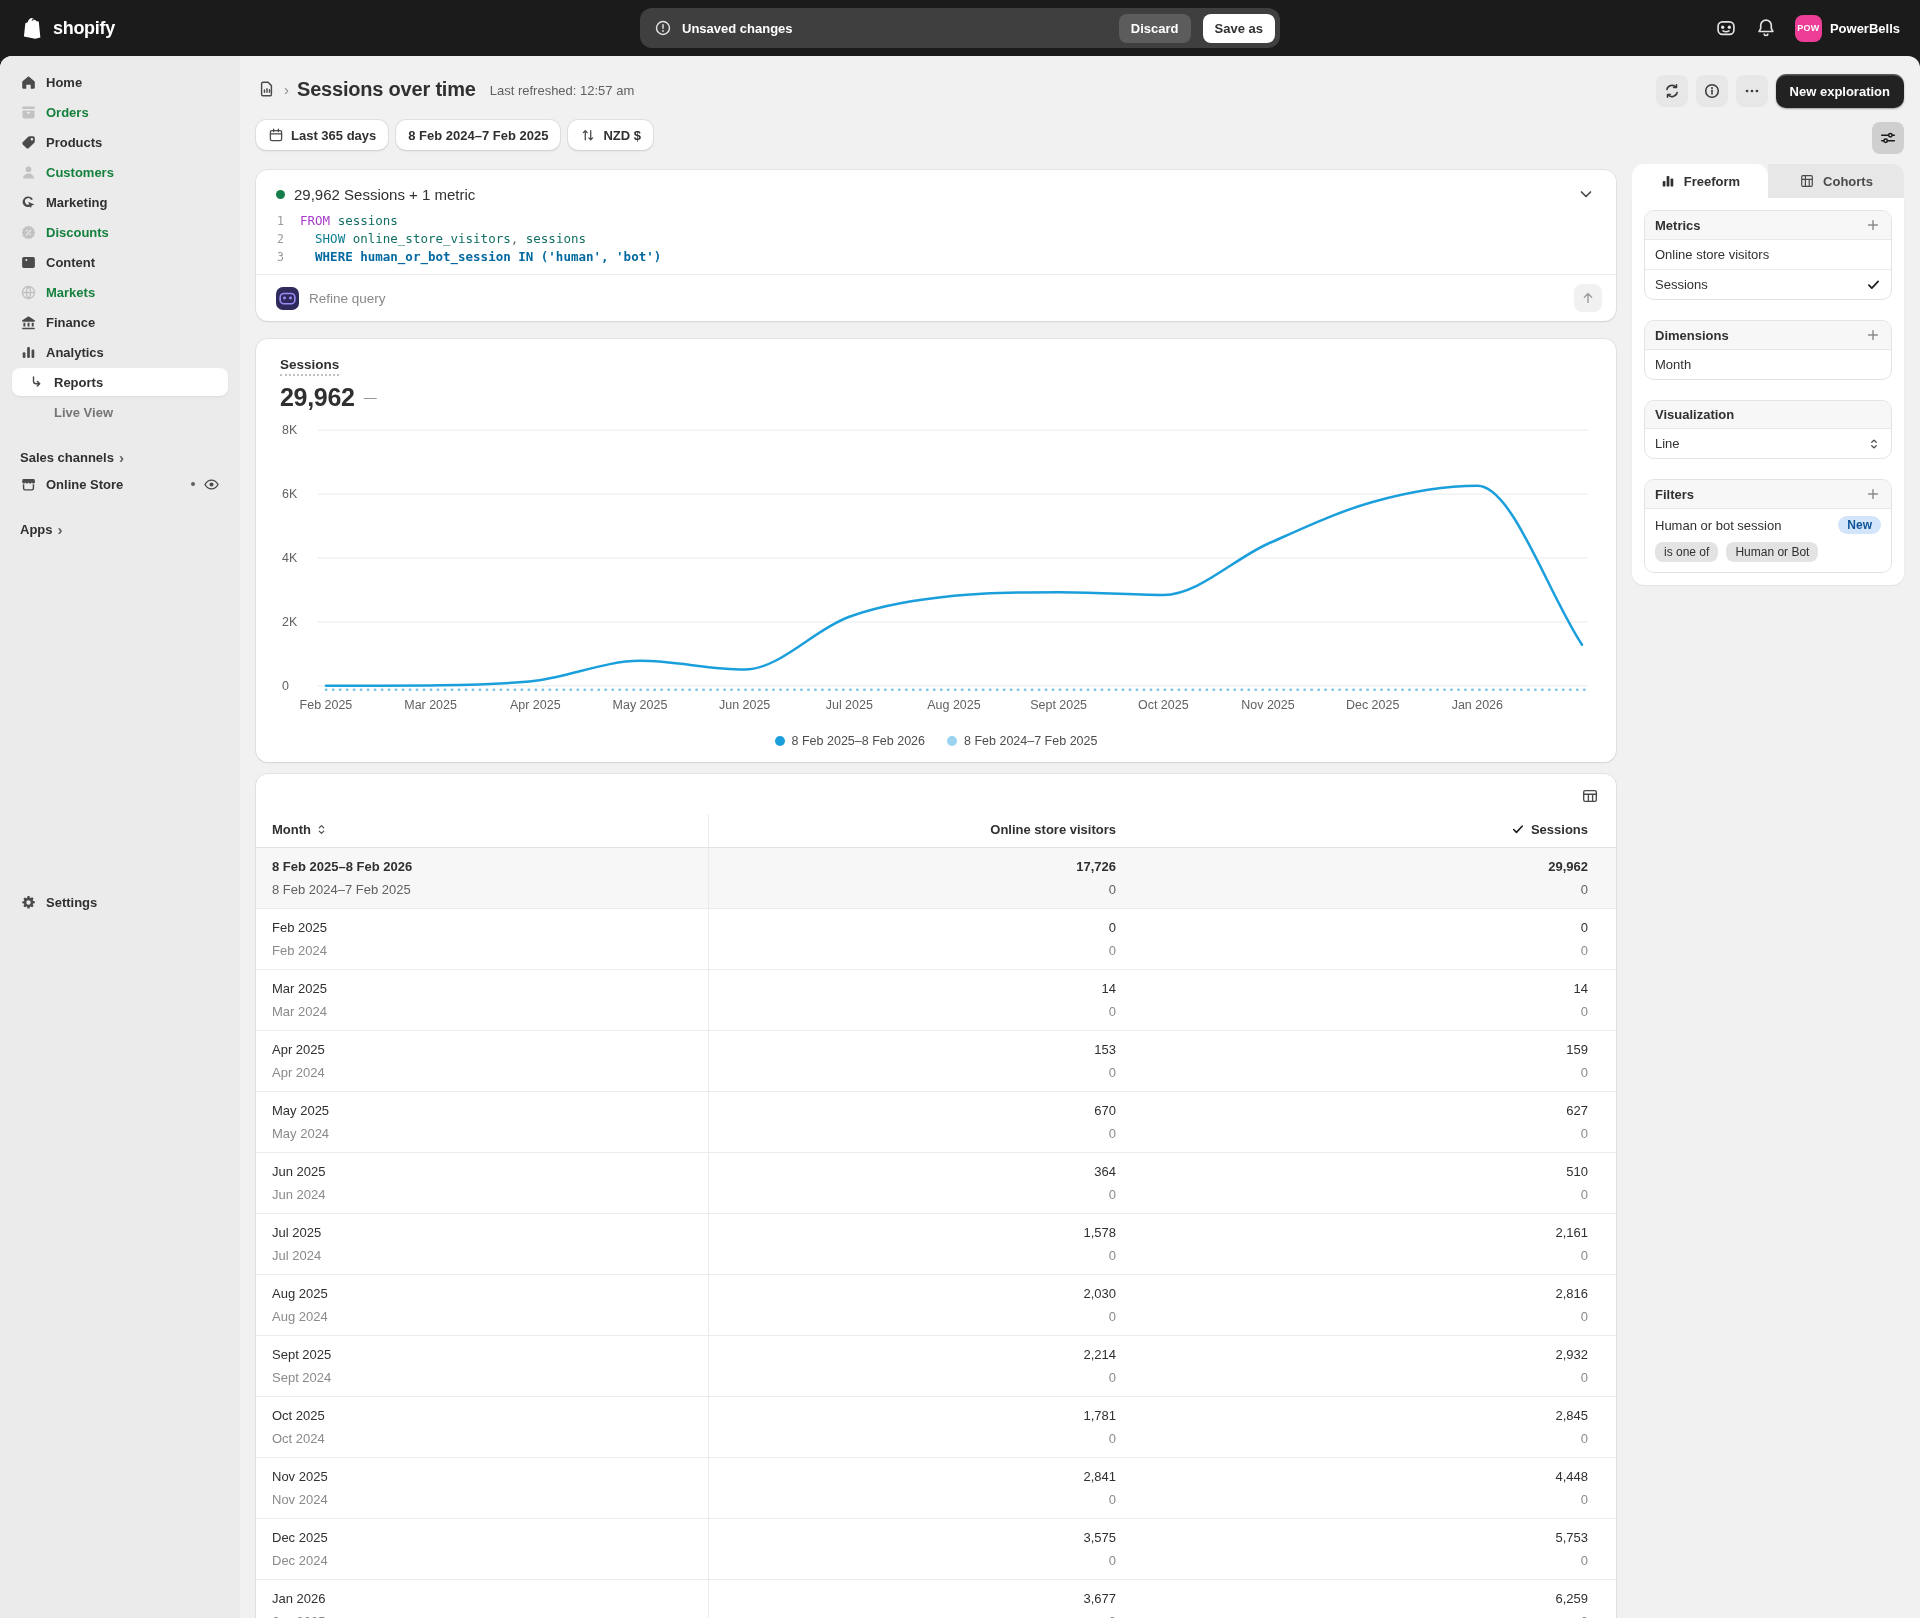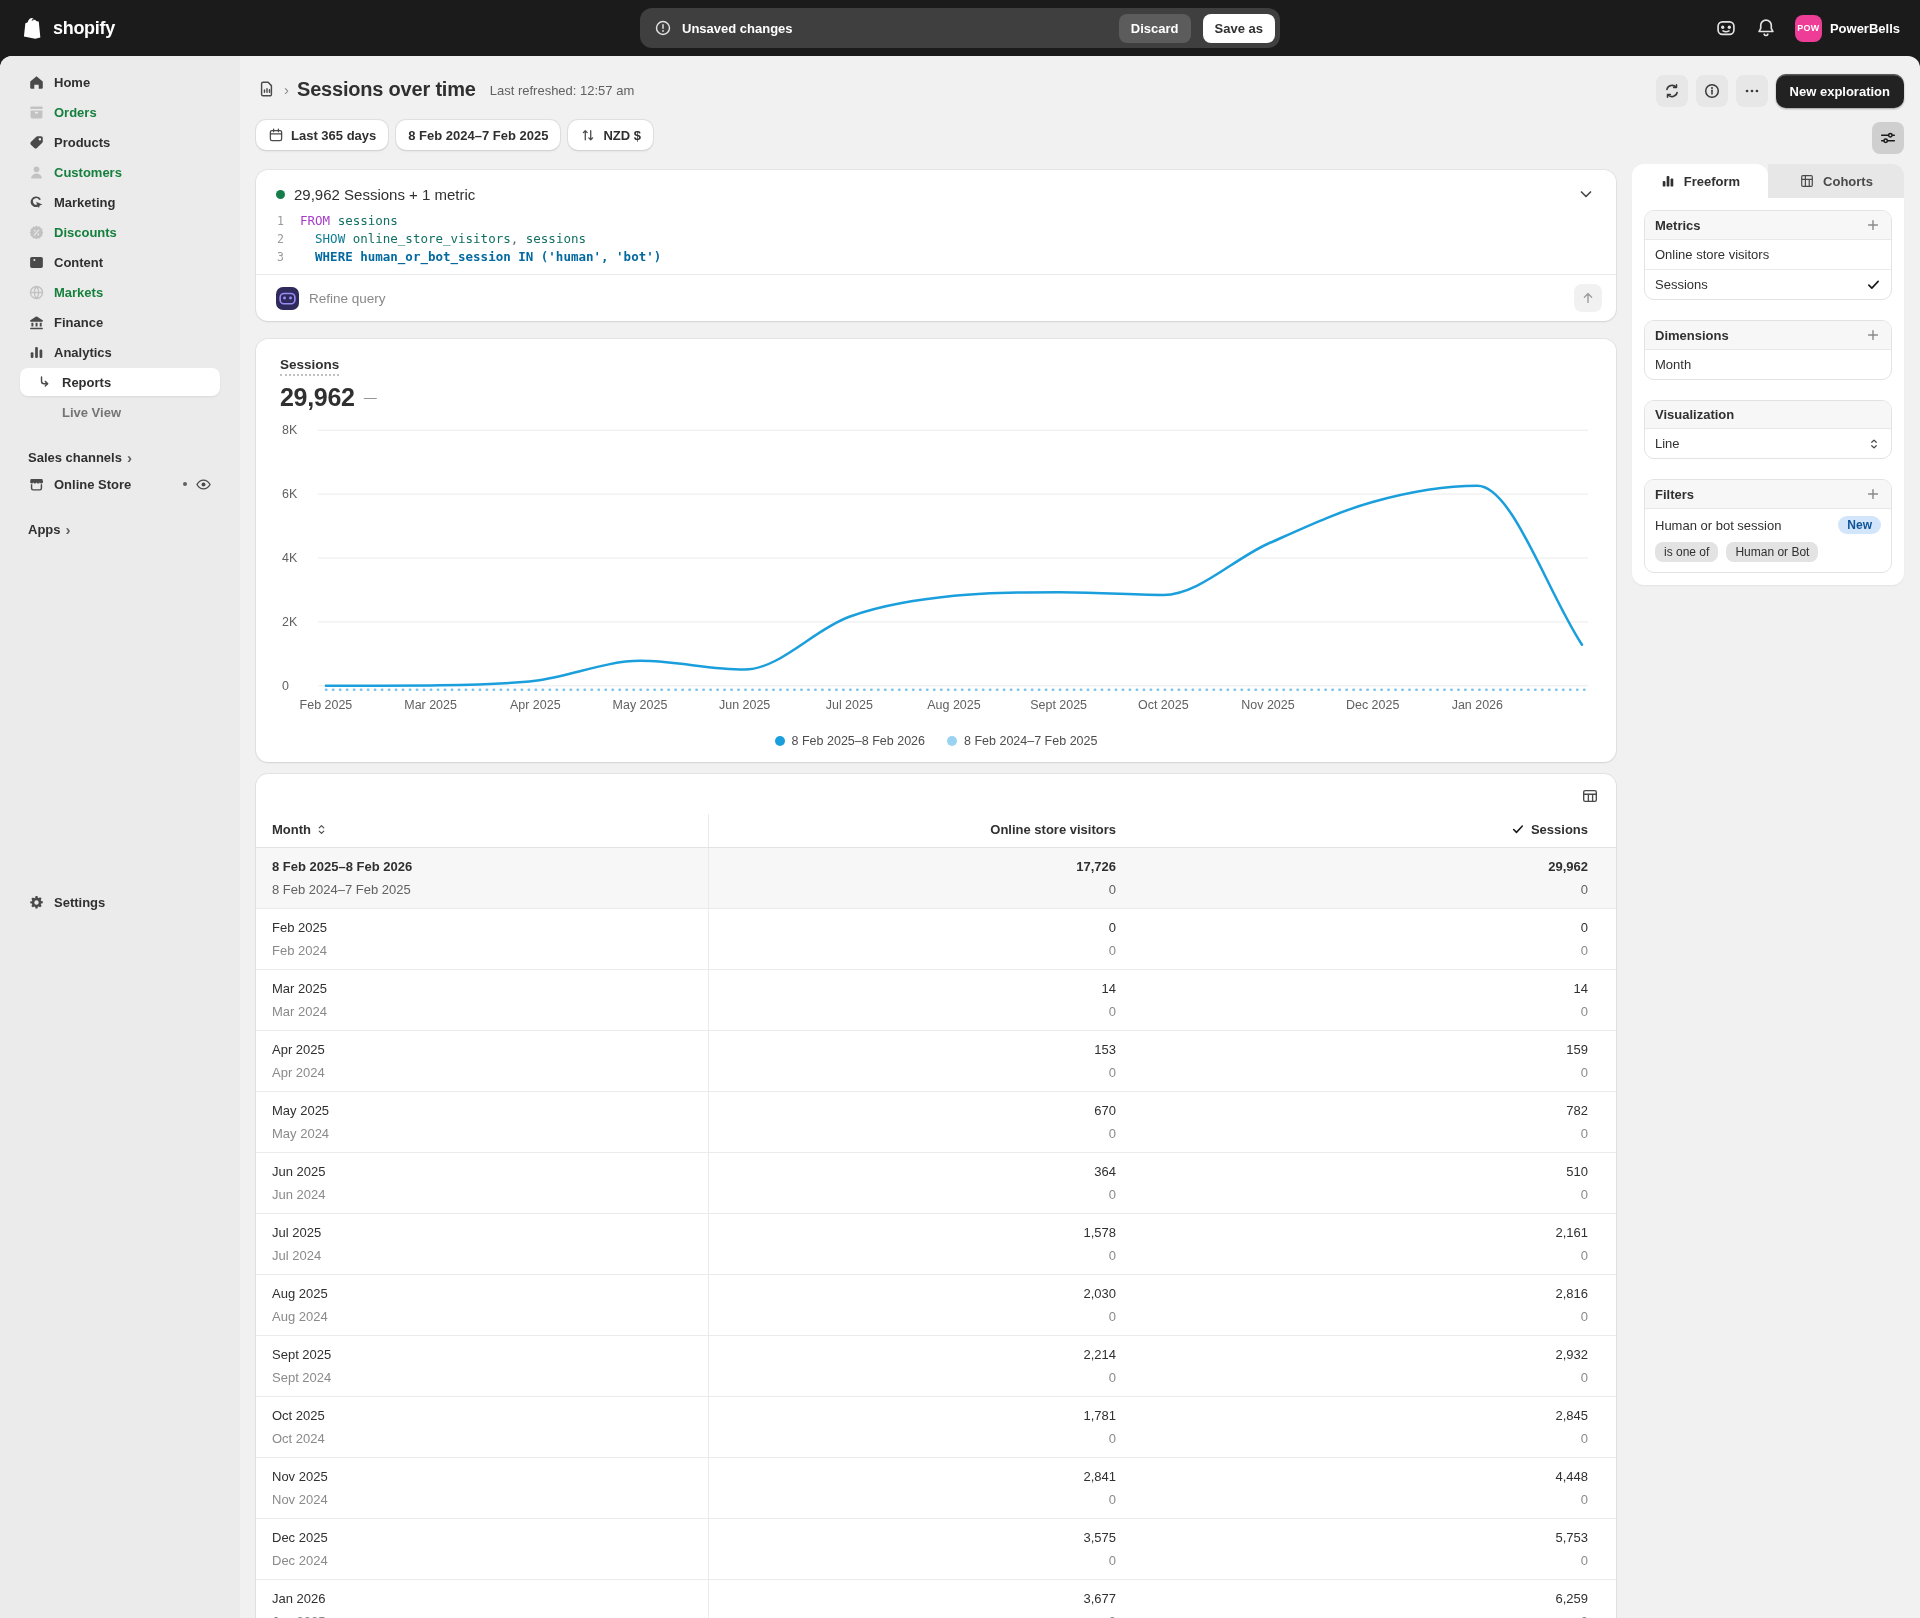--- a/index.html
+++ b/index.html
@@ -34,21 +34,21 @@
   .topbar-right .tb-icon { width:22px; height:22px; color:#e3e3e3; }
   .account { display:flex; align-items:center; gap:8px; }
   .avatar { width:27px; height:27px; border-radius:8px; background:#ee3d96; color:#fff;
     font-size:9px; font-weight:800; display:flex; align-items:center; justify-content:center; letter-spacing:.3px; }
   .store-name { color:#fff; font-size:13px; font-weight:700; }
 
   
   .app { height:1562px; display:flex; background:#f1f1f1; border-radius:12px 12px 0 0; overflow:hidden; }
 
   
-  .sidebar { width:240px; flex:none; background:#ebebeb; padding:12px 20px 0; }
+  .sidebar { width:240px; flex:none; background:#ebebeb; padding:12px 12px 0; }
   .side-item { height:28px; display:flex; align-items:center; gap:9px; padding:0 8px;
     border-radius:8px; font-size:13px; font-weight:600; color:#303030; margin-bottom:2px; cursor:pointer; }
   .side-item .icon { width:17px; height:17px; color:#4a4a4a; }
   .side-item.disabled { color:#15803d; cursor:default; }
   .side-item.disabled .icon { color:#c2c2c2; }
   .side-item.selected { background:#fff; box-shadow:0 1px 2px rgba(0,0,0,.08); }
   .side-item.muted { color:#757575; }
   .side-item.indent { padding-left:16px; }
   .side-item .spacer-icon { width:17px; flex:none; }
   .side-head { display:flex; align-items:center; gap:5px; padding:0 8px; height:26px;
@@ -570,21 +570,21 @@
               <tr>
                 <td class="col-month">
                   <div class="cell-main">May 2025</div>
                   <div class="cell-sub">May 2024</div>
                 </td>
                 <td class="num">
                   <div class="cell-main">670</div>
                   <div class="cell-sub">0</div>
                 </td>
                 <td class="num col-sessions">
-                  <div class="cell-main">782</div>
+                  <div class="cell-main">627</div>
                   <div class="cell-sub">0</div>
                 </td>
               </tr>
               <tr>
                 <td class="col-month">
                   <div class="cell-main">Jun 2025</div>
                   <div class="cell-sub">Jun 2024</div>
                 </td>
                 <td class="num">
                   <div class="cell-main">364</div>

